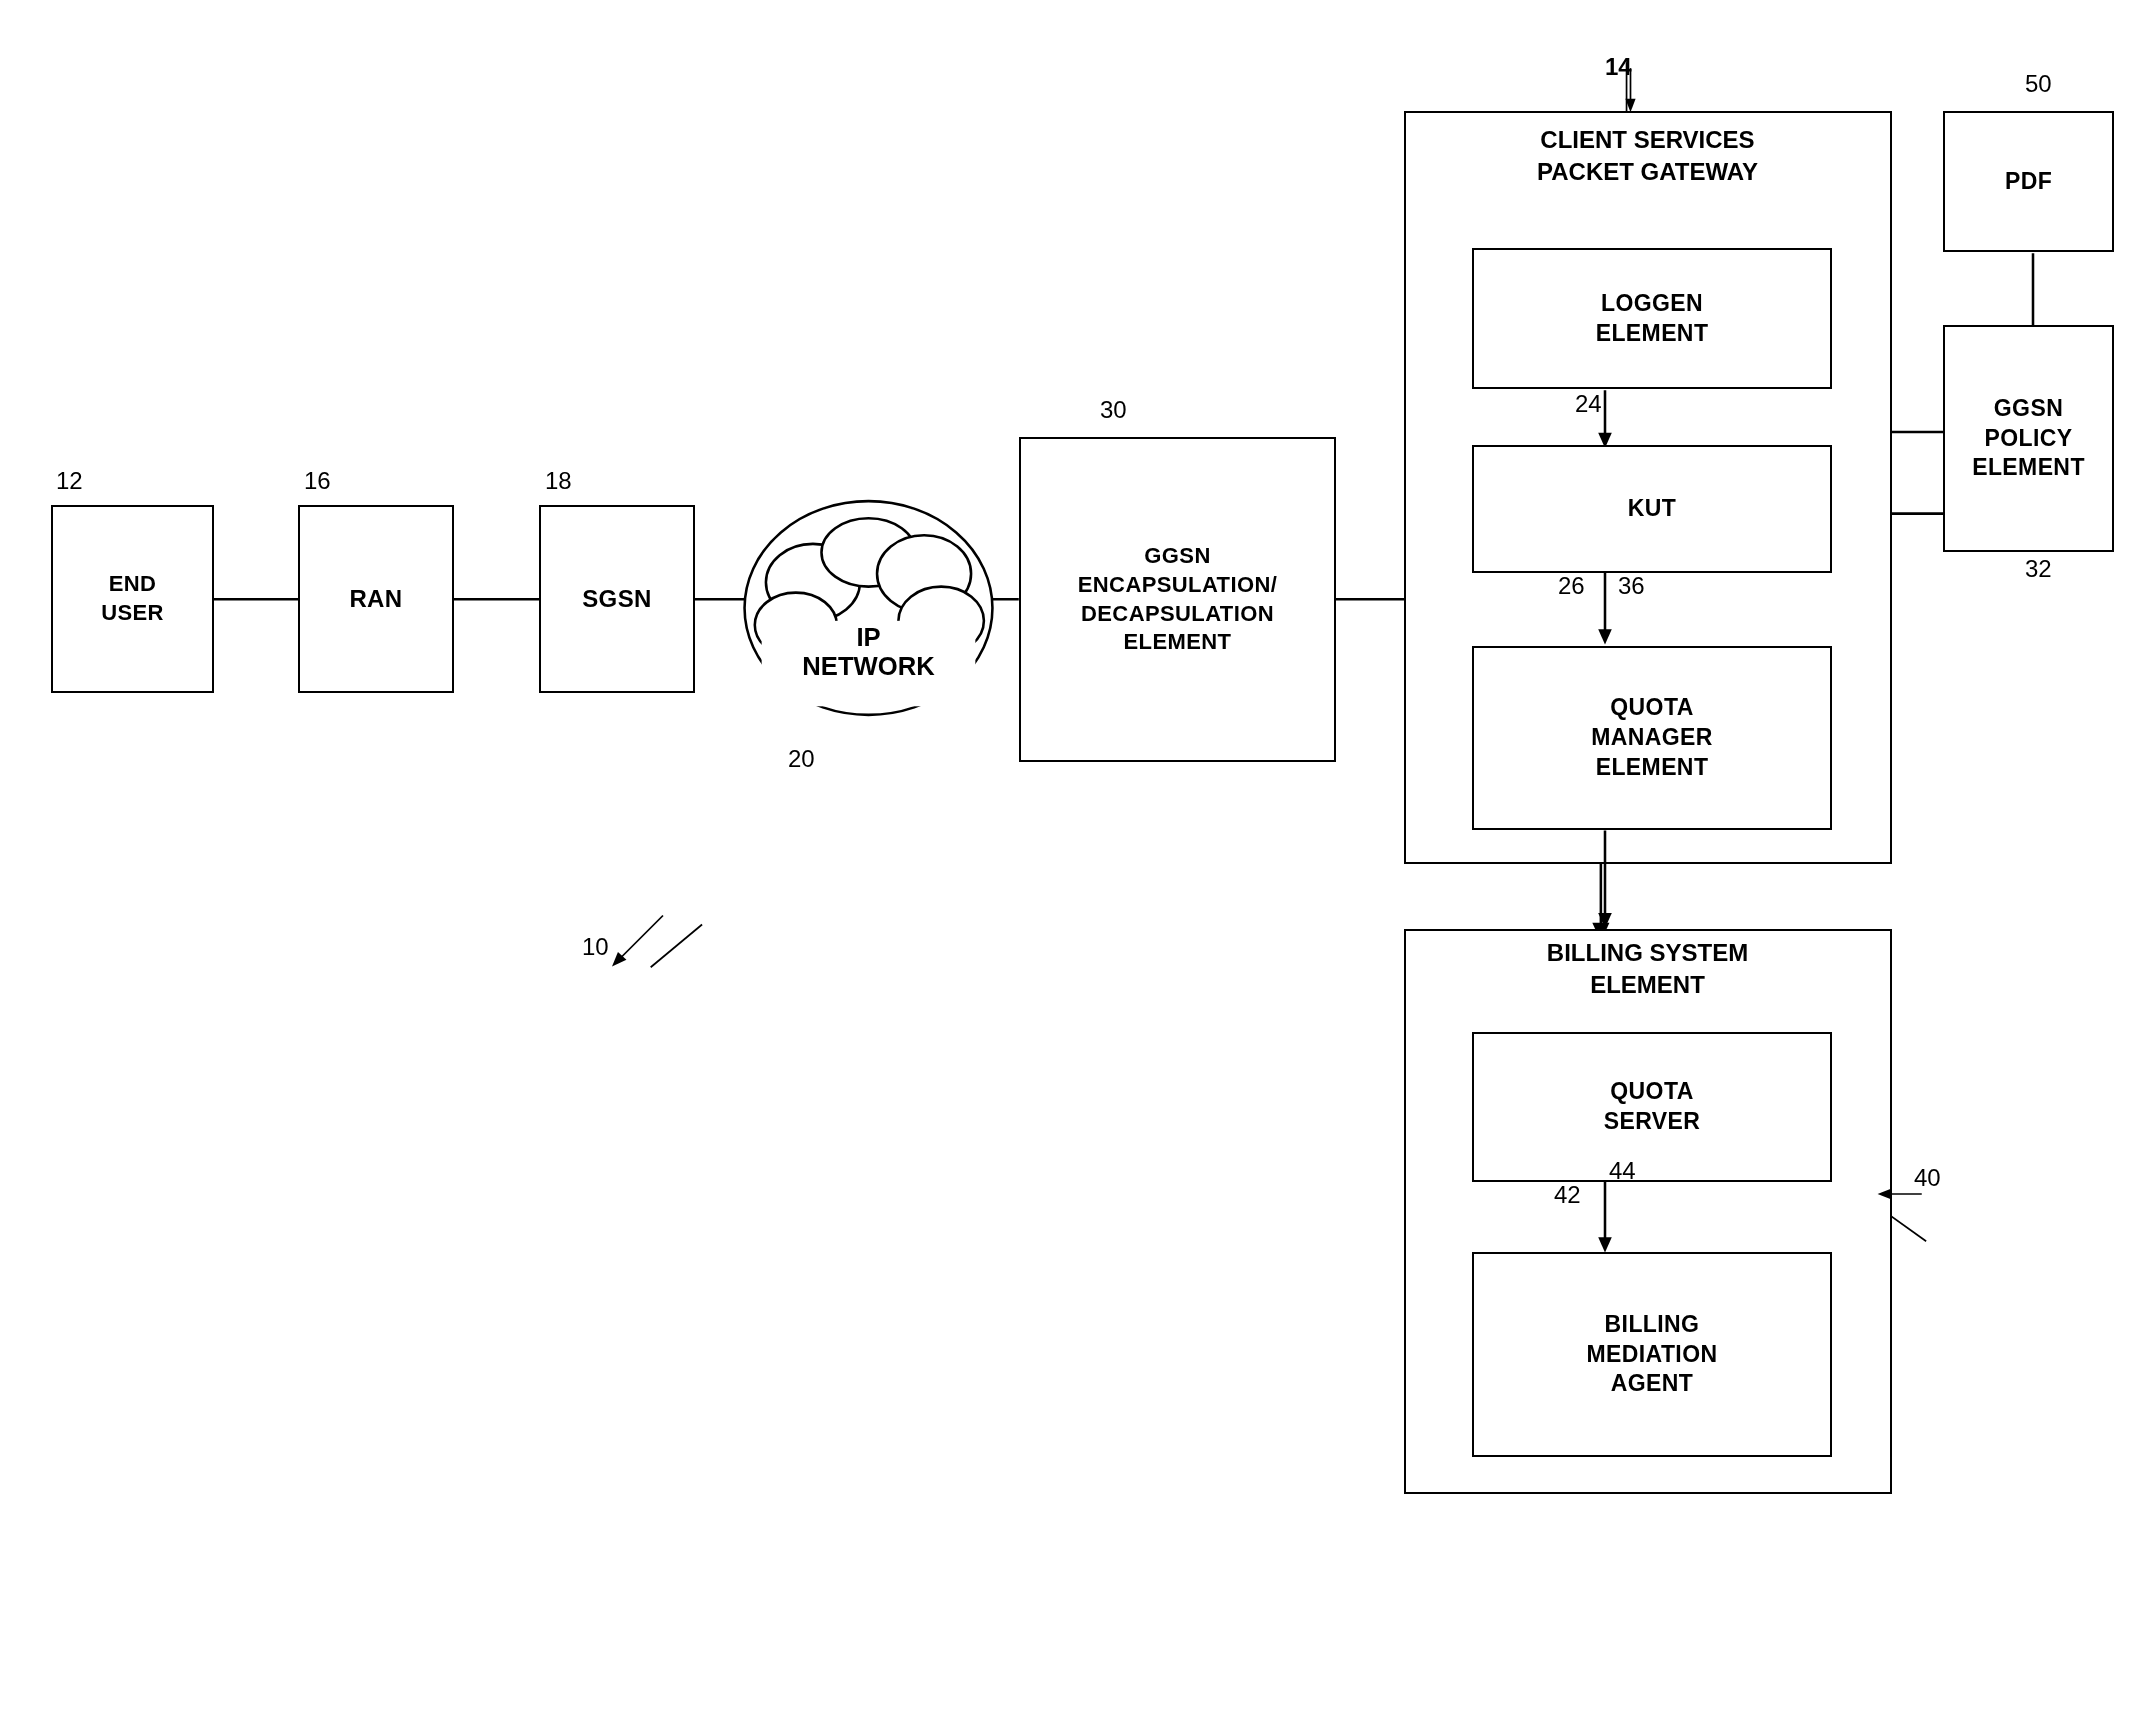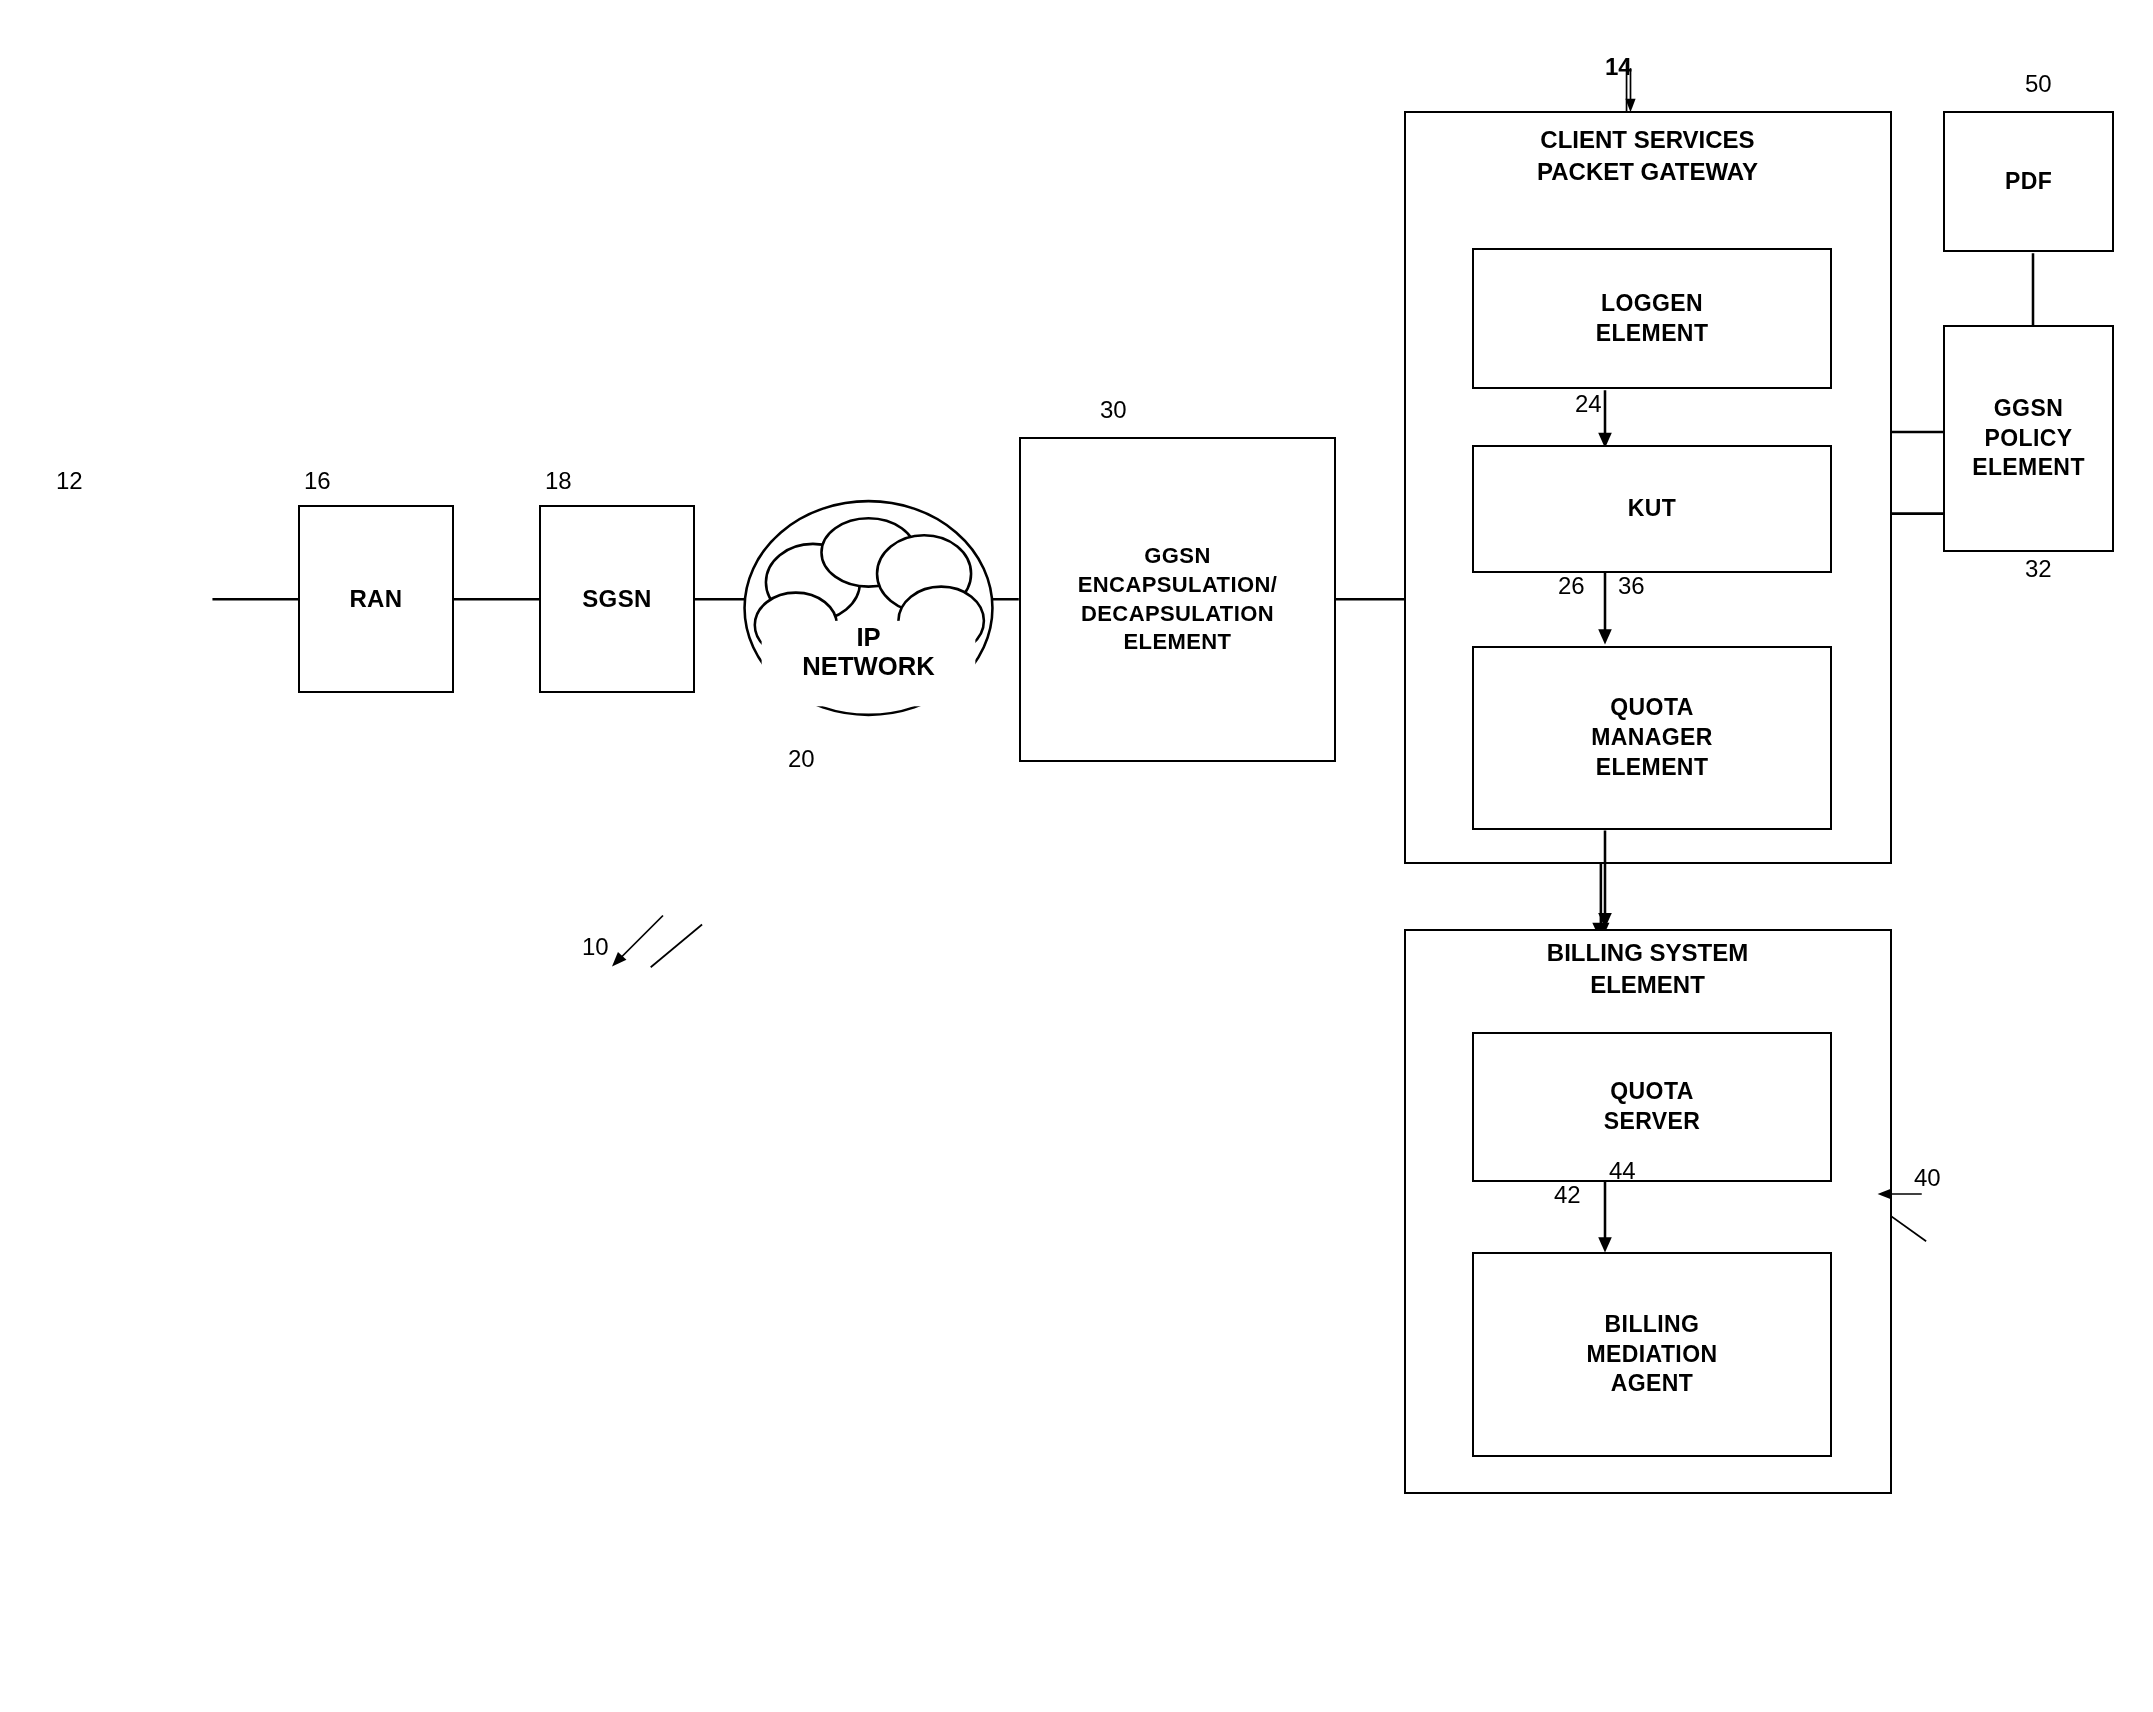--- a/index.html
+++ b/index.html
@@ -86,20 +86,23 @@
 
     <line x1="760" y1="1130" x2="820" y2="1080" stroke="#000" stroke-width="2"></line>
 
     <line x1="1900" y1="73" x2="1900" y2="130" stroke="#000" stroke-width="2"></line>
 
     <line x1="2250" y1="1450" x2="2180" y2="1400" stroke="#000" stroke-width="2"></line>
   </svg>
 
   <span class="ref-num" style="left:582px; top:933px;">10</span>
 
+  <div class="box" style="left:51px; top:505px; width:163px; height:188px; font-size:22px;">
+    <span>END<br>USER</span>
+  </div>
   <span class="ref-num" style="left:56px; top:467px;">12</span>
 
   <div class="box" style="left:298px; top:505px; width:156px; height:188px;">
     <span>RAN</span>
   </div>
   <span class="ref-num" style="left:304px; top:467px;">16</span>
 
   <div class="box" style="left:539px; top:505px; width:156px; height:188px;">
     <span>SGSN</span>
   </div>

